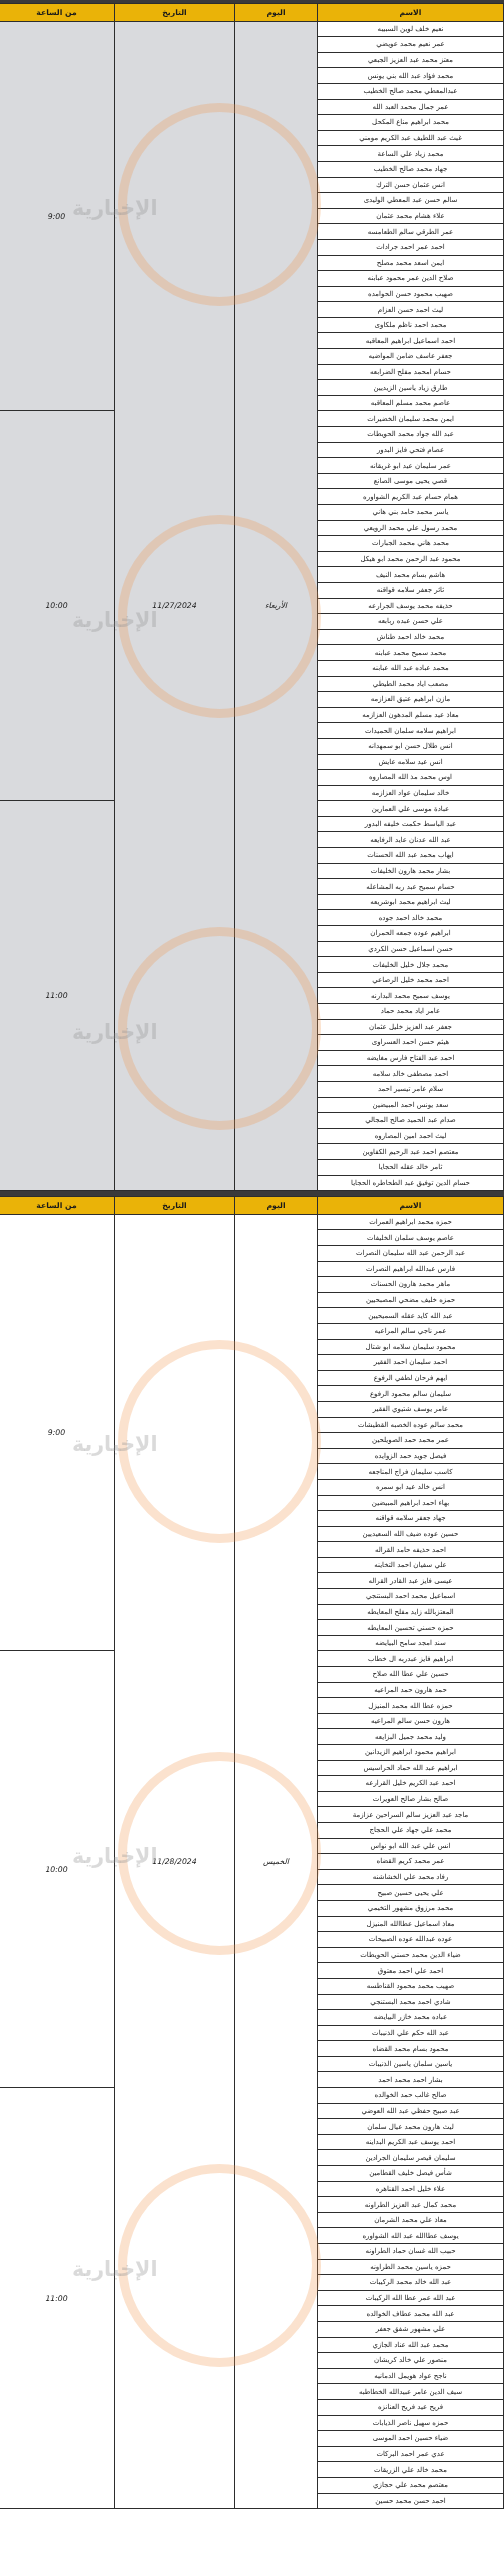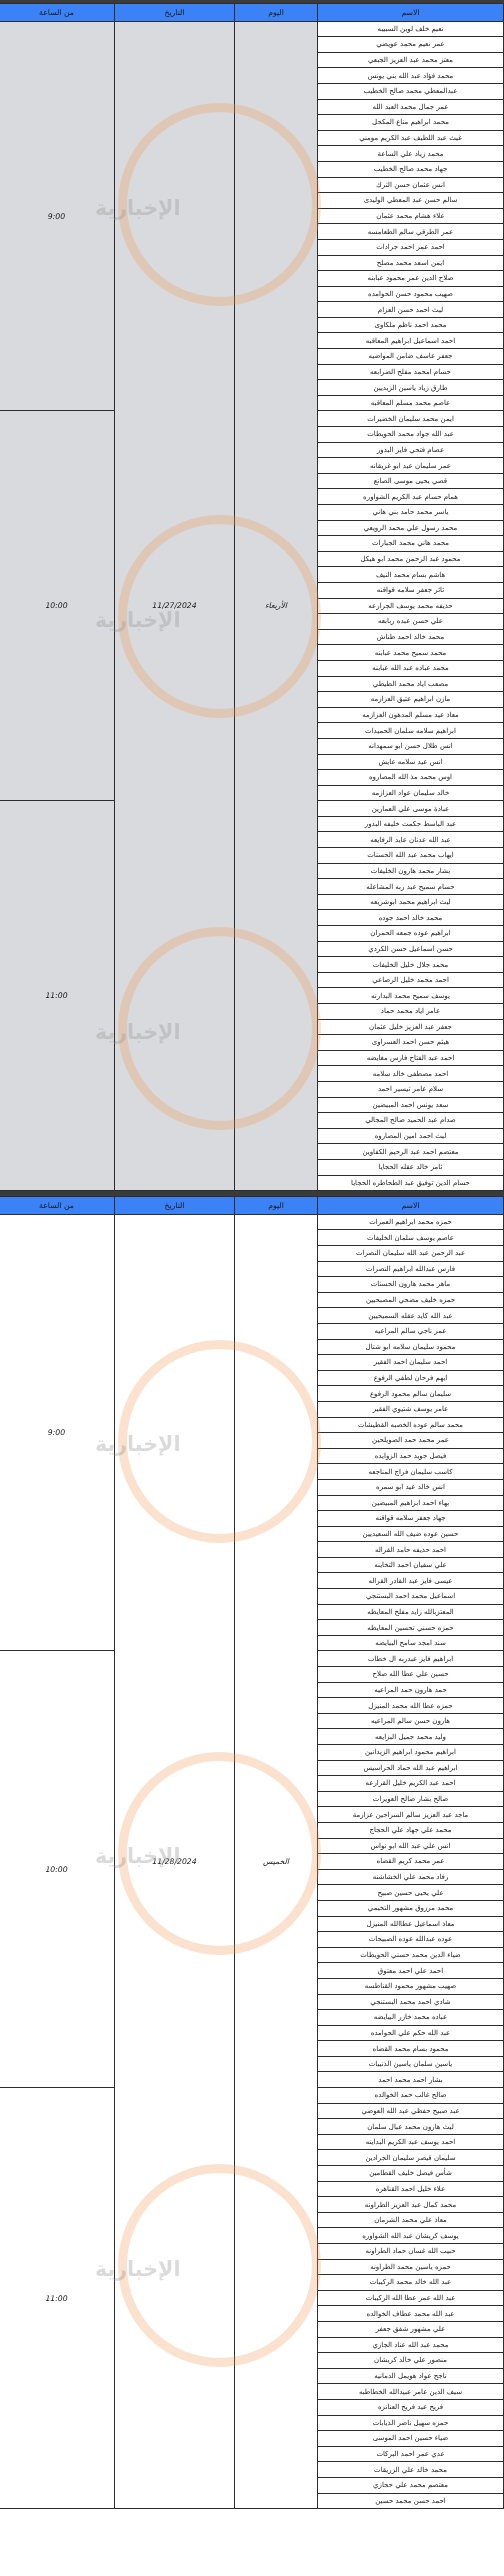--- a/index.html
+++ b/index.html
@@ -1,31 +1,31 @@
 <!DOCTYPE html>
 <html lang="ar" dir="rtl" style="font-size:8.2px"><head>
 <meta charset="utf-8">
 <style>
   html, body { margin: 0; padding: 0; background: #ffffff; }
   body { width: 504px; font-family: "DejaVu Sans", "Liberation Sans", sans-serif; color: #1a1a1a; position: relative; }
   .topbar { height: 3.1px; background: #3a3a3a; }
   table.sched { width: 504px; border-collapse: collapse; table-layout: fixed; direction: rtl; position: relative; z-index: 1; }
   table.sched th, table.sched td { border: 1px solid #2d2d2d; text-align: center; padding: 0; }
-  th { height: 16.5px; font-size: 7.7px; font-weight: normal; background: #3b82f6; }
+  th { height: 16.5px; font-size: 7.7px; font-weight: bold; background: #eab308; }
   td.name { height: 14.6px; font-size: 7px; background: rgba(255,255,255,0.82); white-space: nowrap; overflow: hidden; }
   td.merged { font-size: 7.7px; vertical-align: middle; font-style: italic; }
   .sec1 td.merged { background: rgba(210,212,215,0.85); }
   .sec2 td.merged { background: rgba(255,255,255,0.6); }
   .gap { height: 5.2px; background: #3a3a3a; }
   col.c-name { width: 186px; }
   col.c-day { width: 83px; }
   col.c-date { width: 120px; }
   col.c-time { width: 116px; }
   .wm { position: absolute; left: 118px; width: 185px; height: 185px; border-radius: 50%; border: 9.3px solid rgba(240,150,80,0.28); z-index: 2; pointer-events: none; }
-  .wm-text { position: absolute; left: 72px; font-size: 20.6px; font-weight: bold; color: rgba(150,150,150,0.35); z-index: 2; pointer-events: none; margin-left: 23px; }
+  .wm-text { position: absolute; left: 72px; font-size: 20.6px; font-weight: bold; color: rgba(150,150,150,0.35); z-index: 2; pointer-events: none; }
 </style>
 </head>
 <body>
 
 <div class="topbar"></div>
 <div id="doc">
     <table class="sched sec1">
       <colgroup>
         <col class="c-name">
         <col class="c-day">
@@ -435,30 +435,30 @@
         <tr>
           <td class="name">عوده عبدالله عوده الصبيحات</td>
         </tr>
         <tr>
           <td class="name">ضياء الدين محمد حسني الحويطات</td>
         </tr>
         <tr>
           <td class="name">احمد علي احمد معتوق</td>
         </tr>
         <tr>
-          <td class="name">صهيب مشهور محمود القناطسه</td>
+          <td class="name">صهيب محمد محمود القناطسه</td>
         </tr>
         <tr>
           <td class="name">شادي احمد محمد البستنجي</td>
         </tr>
         <tr>
           <td class="name">عباده محمد خازر البيايضه</td>
         </tr>
         <tr>
-          <td class="name">عبد الله حكم علي الحوامده</td>
+          <td class="name">عبد الله حكم علي الذنيبات</td>
         </tr>
         <tr>
           <td class="name">محمود بسام محمد القضاه</td>
         </tr>
         <tr>
           <td class="name">ياسين سلمان ياسين الذنيبات</td>
         </tr>
         <tr>
           <td class="name">بشار احمد محمد احمد</td>
         </tr>
@@ -484,21 +484,21 @@
         <tr>
           <td class="name">علاء خليل احمد القناهره</td>
         </tr>
         <tr>
           <td class="name">محمد كمال عبد العزيز الطراونه</td>
         </tr>
         <tr>
           <td class="name">معاذ علي محمد الشرمان</td>
         </tr>
         <tr>
-          <td class="name">يوسف كريشان عبد الله الشواوره</td>
+          <td class="name">يوسف عطاالله عبد الله الشواوره</td>
         </tr>
         <tr>
           <td class="name">حبيب الله غسان حماد الطراونه</td>
         </tr>
         <tr>
           <td class="name">حمزه ياسين محمد الطراونه</td>
         </tr>
         <tr>
           <td class="name">عبد الله خالد محمد الركيبات</td>
         </tr>

